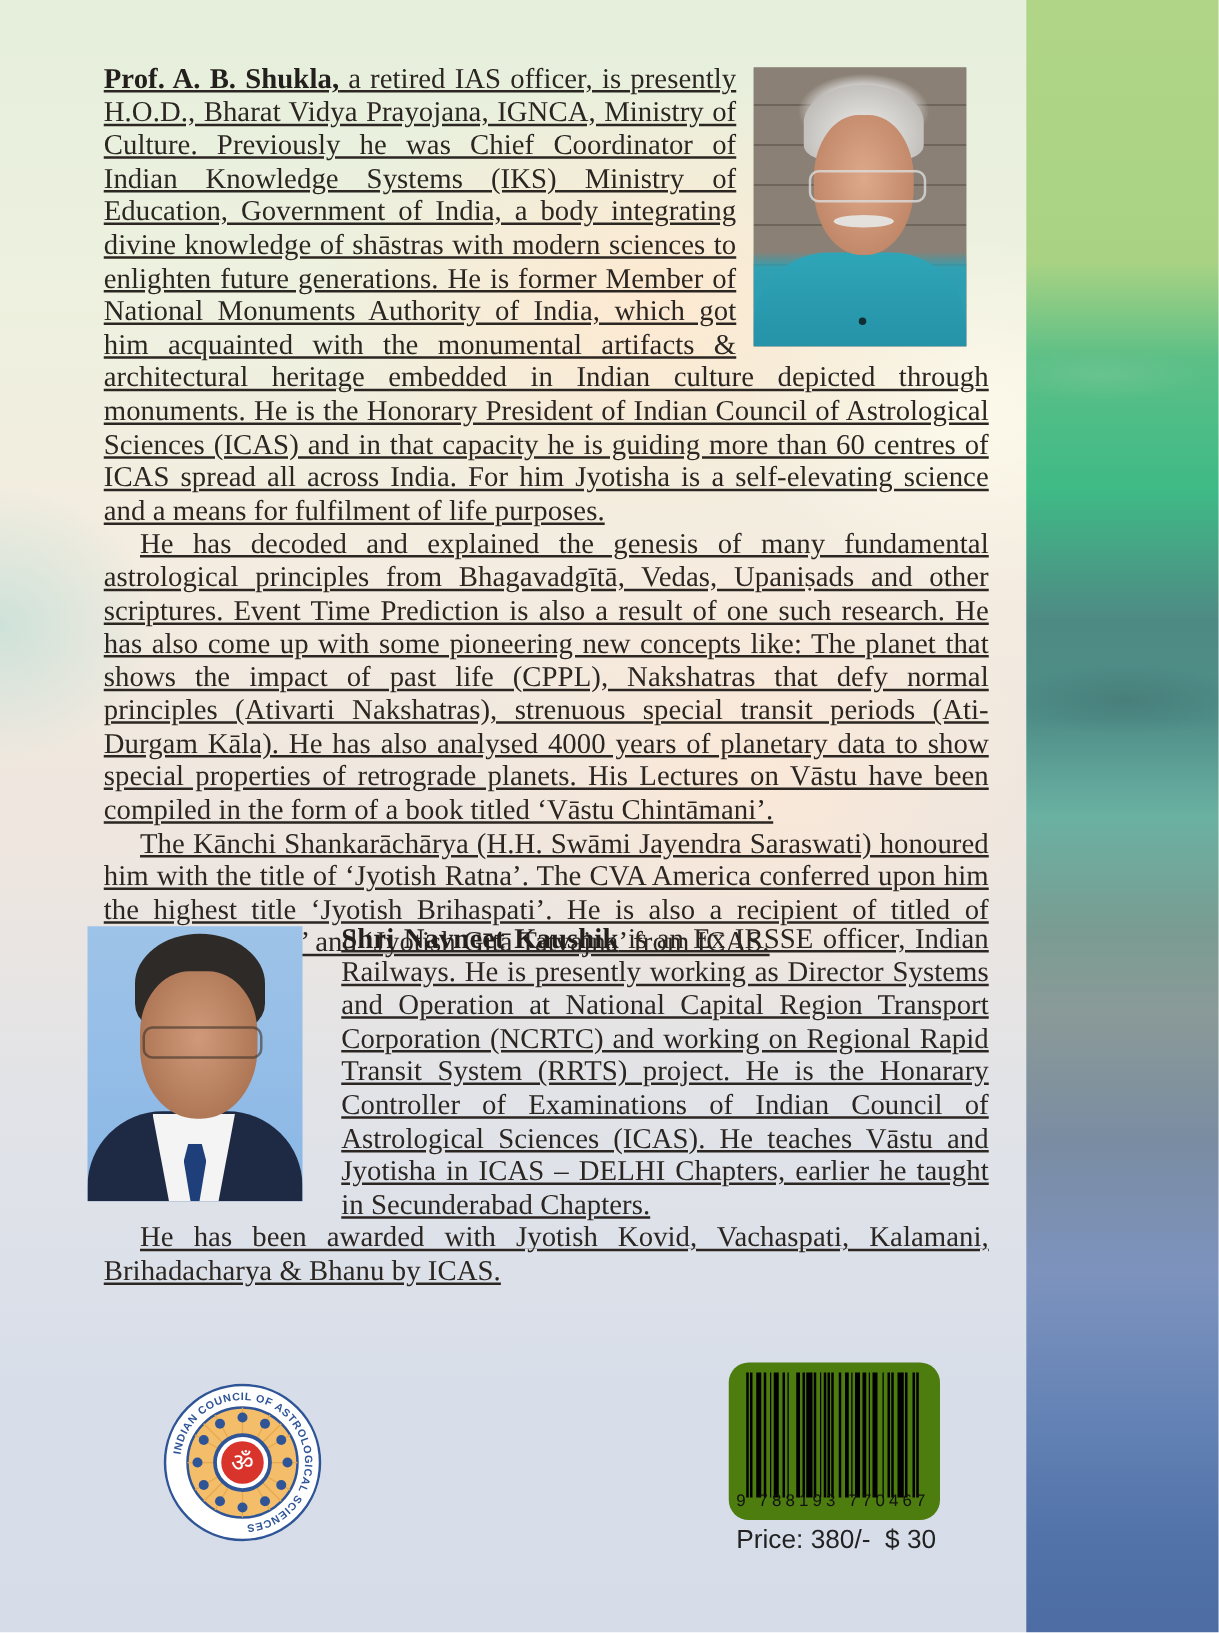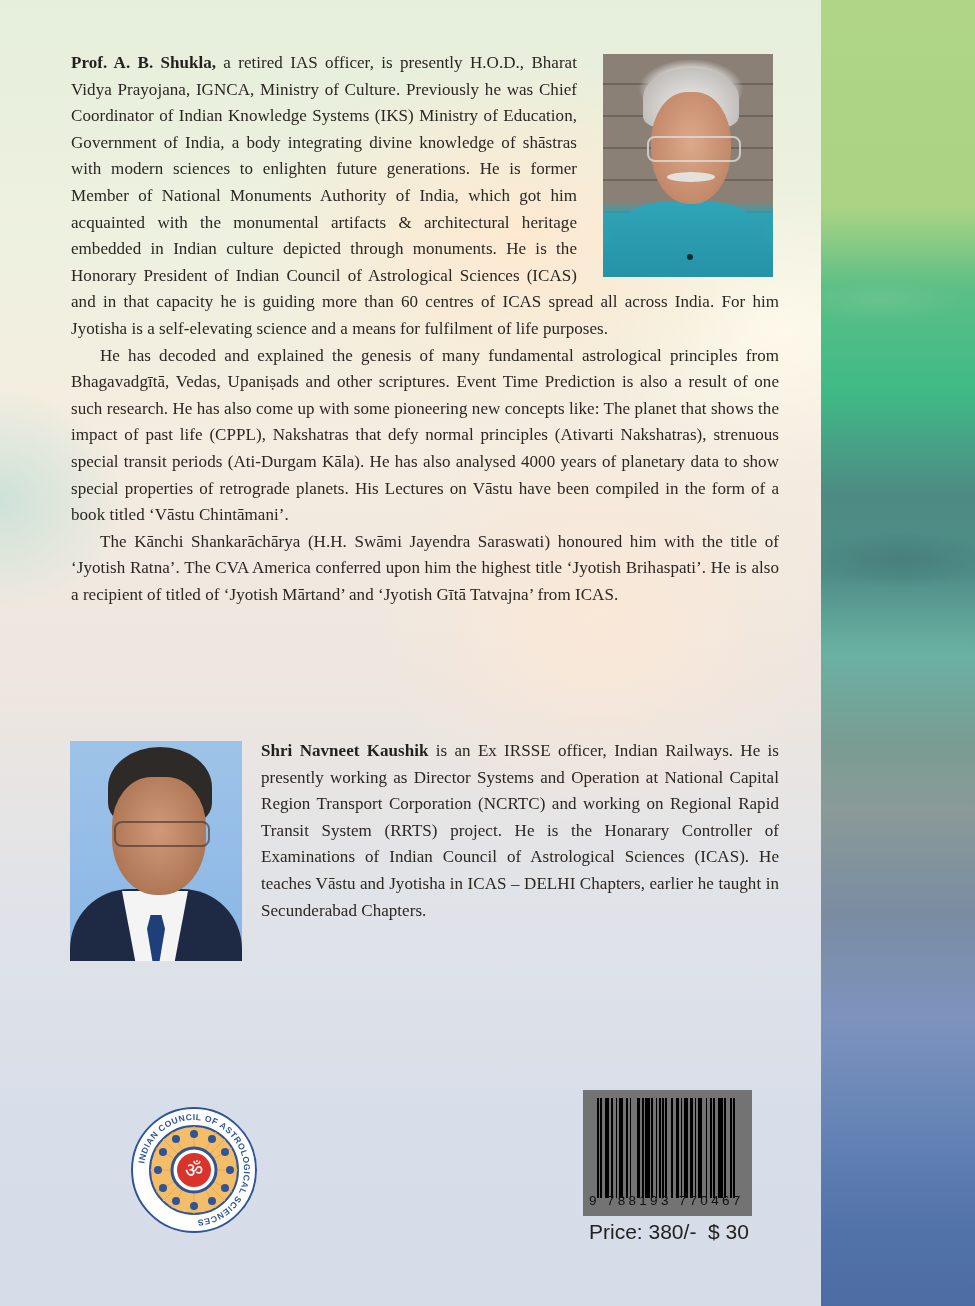--- a/index.html
+++ b/index.html
@@ -23,23 +23,24 @@
       #b0d586 0%, #a9d383 16%, #5cbf86 22%, #3fba86 30%, #4e8a84 38%, #4f8e88 44%,
       #6ab1a2 50%, #7a9c92 57%, #8a9a98 62%, #7a8ca2 70%, #7d93be 78%, #6684b6 86%, #5273aa 94%, #4c6ca3 100%);
   }
   .strip::after {
     content: ""; position: absolute; inset: 0;
     background:
       radial-gradient(ellipse 120px 30px at 60px 300px, rgba(120,200,150,0.5), rgba(120,200,150,0) 70%),
       radial-gradient(ellipse 140px 40px at 80px 560px, rgba(60,100,100,0.35), rgba(60,100,100,0) 70%);
   }
   .text-block {
-    position: absolute; left: 71px; width: 708px;
-    font-size: 17px; line-height: 26.6px; text-align: justify;
+    position: absolute; left: 83px; width: 708px;
+    font-size: 23px; line-height: 26.6px; text-align: justify;
     letter-spacing: 0.05px;
+    text-decoration: underline;
   }
   .text-block p { margin: 0; }
   .indent { text-indent: 29px; }
   b { font-weight: bold; color: #231f1c; }
   .photo {
     position: absolute; overflow: hidden;
   }
   .float-right {
     float: right; width: 176px; height: 225px; margin-left: 26px;
   }
@@ -71,21 +72,22 @@
   .photo2 .glasses { position:absolute; left:44px; top:80px; width:92px; height:22px; border:2px solid rgba(60,50,40,0.6); border-radius:8px; }
   .photo2 .suit { position:absolute; left:0; top:148px; width:172px; height:72px; background:#1e2a44; border-radius: 60px 60px 0 0; }
   .photo2 .collar { position:absolute; left:52px; top:150px; width:66px; height:70px; background:#f4f4f4; clip-path: polygon(0 0, 100% 0, 80% 100%, 20% 100%); }
   .photo2 .tie { position:absolute; left:77px; top:174px; width:18px; height:46px; background:#1f3f7a; clip-path: polygon(20% 0, 80% 0, 100% 30%, 70% 100%, 30% 100%, 0 30%); }
 
   .logo {
     position: absolute; left: 130px; top: 1106px; width: 128px; height: 128px;
   }
   .barcode-box {
     position: absolute; left: 583px; top: 1090px; width: 169px; height: 126px;
-    background: #737373;
+    background: #4d7c0f;
+    border-radius: 16px;
   }
   .bars { position: absolute; left: 14px; top: 8px; width: 140px; height: 100px; display: flex; align-items: stretch; }
   .bars span { display: block; background: #000; height: 100%; }
   .bars span.gap { background: transparent; }
   .barcode-digits {
     position: absolute; left: 6px; top: 103px; width: 157px;
     font-family: "Liberation Sans", "DejaVu Sans", sans-serif; font-size: 13.5px;
     letter-spacing: 3.3px; color: #111; background: transparent;
   }
   .price {
@@ -116,20 +118,21 @@
   <div class="glasses"></div>
   <div class="mustache"></div>
   <div class="button"></div>
 </div>
 
 <div class="text-block" style="top:738px;">
   <div class="float-left"></div>
   <p>
     <b>Shri Navneet Kaushik</b><span> is an Ex IRSSE officer, Indian Railways. He is presently working as Director Systems and Operation at National Capital Region Transport Corporation (NCRTC) and working on Regional Rapid Transit System (RRTS) project. He is the Honarary Controller of Examinations of Indian Council of Astrological Sciences (ICAS). He teaches Vāstu and Jyotisha in ICAS – DELHI Chapters, earlier he taught in Secunderabad Chapters.</span>
   </p>
+  <p class="indent">He has been awarded with Jyotish Kovid, Vachaspati, Kalamani, Brihadacharya &amp; Bhanu by ICAS.</p>
 </div>
 
 <div class="photo photo2" title="Portrait of Shri Navneet Kaushik">
   <div class="suit"></div>
   <div class="collar"></div>
   <div class="tie"></div>
   <div class="hair"></div>
   <div class="face"></div>
   <div class="glasses"></div>
 </div>

